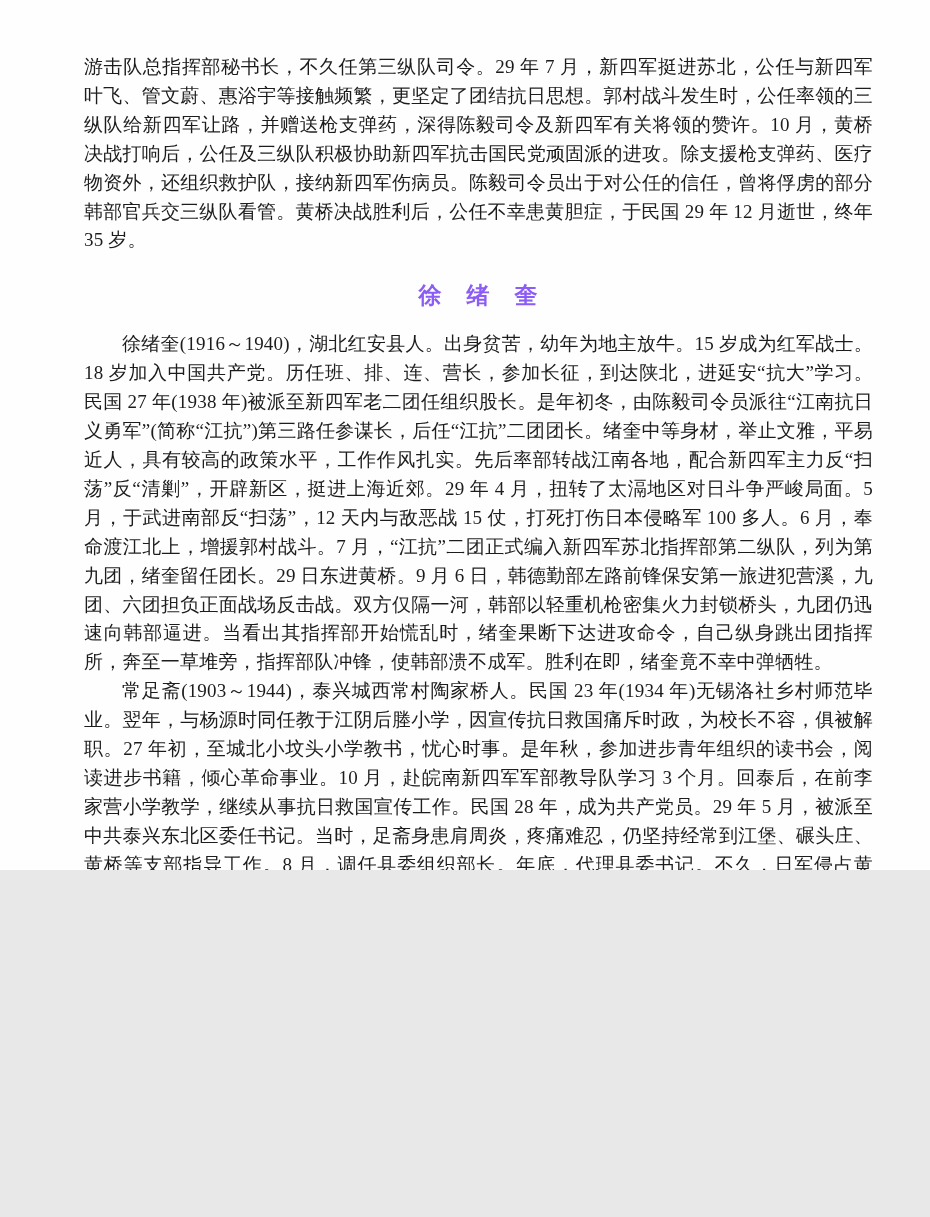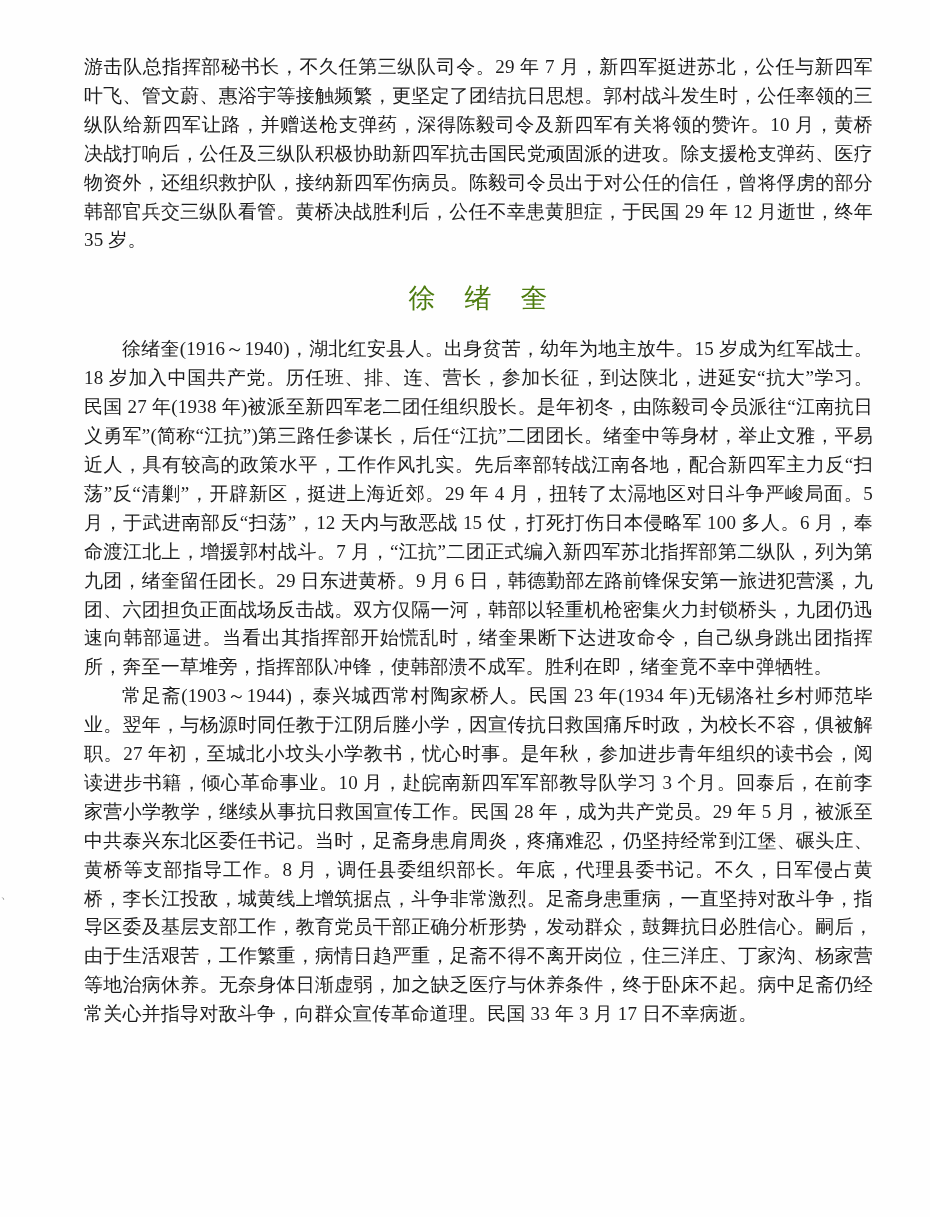--- a/index.html
+++ b/index.html
@@ -3,21 +3,21 @@
 <meta charset="utf-8">
 <style>
   html, body {
     margin: 0;
     padding: 0;
     background: #e8e8e8;
   }
   .page {
     position: relative;
     width: 930px;
-    height: 1217px;
+    height: 870px;
     margin: 0 auto;
     background: #fefefe;
     box-sizing: border-box;
     padding: 53px 57px 0 84px;
     overflow: hidden;
     font-family: "Liberation Serif", "DejaVu Serif", serif;
     color: #1c1c1c;
   }
   .para {
     margin: 0;
@@ -27,24 +27,24 @@
     text-justify: inter-ideograph;
     letter-spacing: 0.2px;
     color: #1c1c1c;
   }
   .para.indent {
     text-indent: 2em;
   }
   .heading {
     margin: 25px 0 19px 0;
     text-align: center;
-    font-size: 27px;
-    font-weight: normal;
+    font-size: 23px;
+    font-weight: bold;
     letter-spacing: 1px;
-    color: #4d7c0f;
+    color: #8b5cf6;
   }
   .stray-mark {
     position: absolute;
     left: 0px;
     top: 885px;
     font-size: 14px;
     color: #9a9a9a;
     user-select: none;
   }
 </style>

